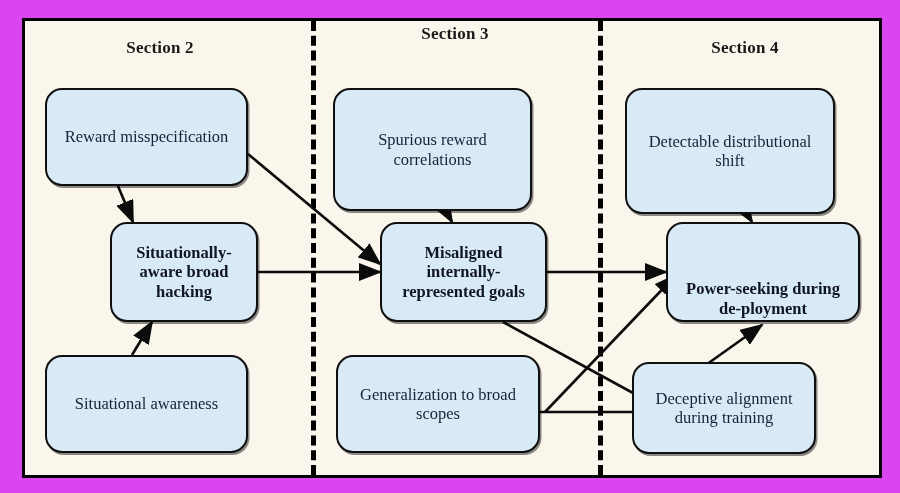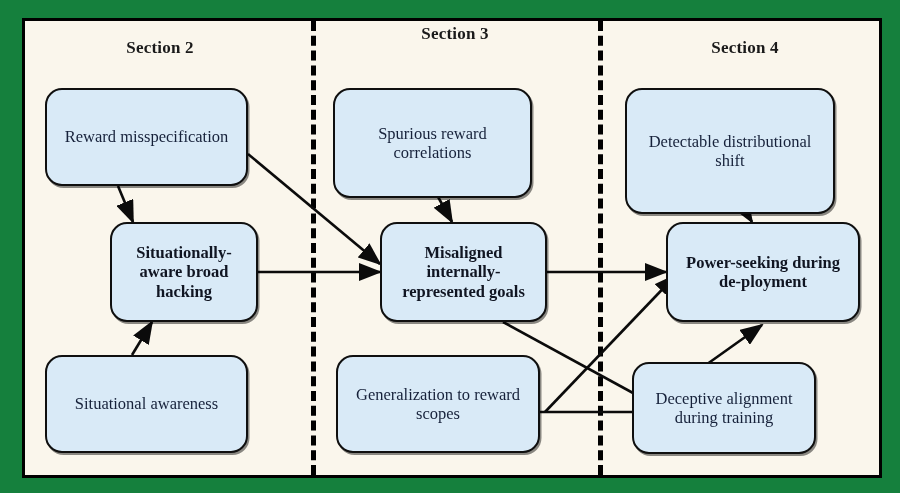--- a/index.html
+++ b/index.html
@@ -7,21 +7,21 @@
     padding: 0;
     background: #ffffff;
   }
   body {
     font-family: "Liberation Serif", "DejaVu Serif", serif;
   }
   #diagram-root {
     position: relative;
     width: 900px;
     height: 493px;
-    background: #15803d;
+    background: #d946ef;
     overflow: hidden;
   }
   .frame {
     position: absolute;
     left: 22px;
     top: 18px;
     width: 860px;
     height: 460px;
     background: #faf6ec;
     border: 3px solid #000000;
@@ -129,33 +129,33 @@
   <div class="node" style="left:45px; top:88px; width:203px; height:98px;">
     <span>Reward misspecification</span>
   </div>
   <div class="node bold" style="left:110px; top:222px; width:148px; height:100px;">
     <span>Situationally-aware broad hacking</span>
   </div>
   <div class="node" style="left:45px; top:355px; width:203px; height:98px;">
     <span>Situational awareness</span>
   </div>
 
-  <div class="node" style="left:333px; top:88px; width:199px; height:110px;">
+  <div class="node" style="left:333px; top:88px; width:199px; height:123px;">
     <span>Spurious reward correlations</span>
   </div>
   <div class="node bold" style="left:380px; top:222px; width:167px; height:100px;">
     <span>Misaligned internally-represented goals</span>
   </div>
   <div class="node" style="left:336px; top:355px; width:204px; height:98px;">
-    <span>Generalization to reward scopes</span>
+    <span>Generalization to broad scopes</span>
   </div>
 
   <div class="node" style="left:625px; top:88px; width:210px; height:126px;">
     <span>Detectable distributional shift</span>
   </div>
-  <div class="node bold" style="left:666px; top:222px; width:194px; height:100px;">
+  <div class="node bold" style="left:666px; top:222px; width:194px; height:100px;align-items:flex-end;">
     <span>Power-seeking during de-ployment</span>
   </div>
   <div class="node" style="left:632px; top:362px; width:184px; height:92px;">
     <span>Deceptive alignment during training</span>
   </div>
 
 </div>
 
 </body></html>

